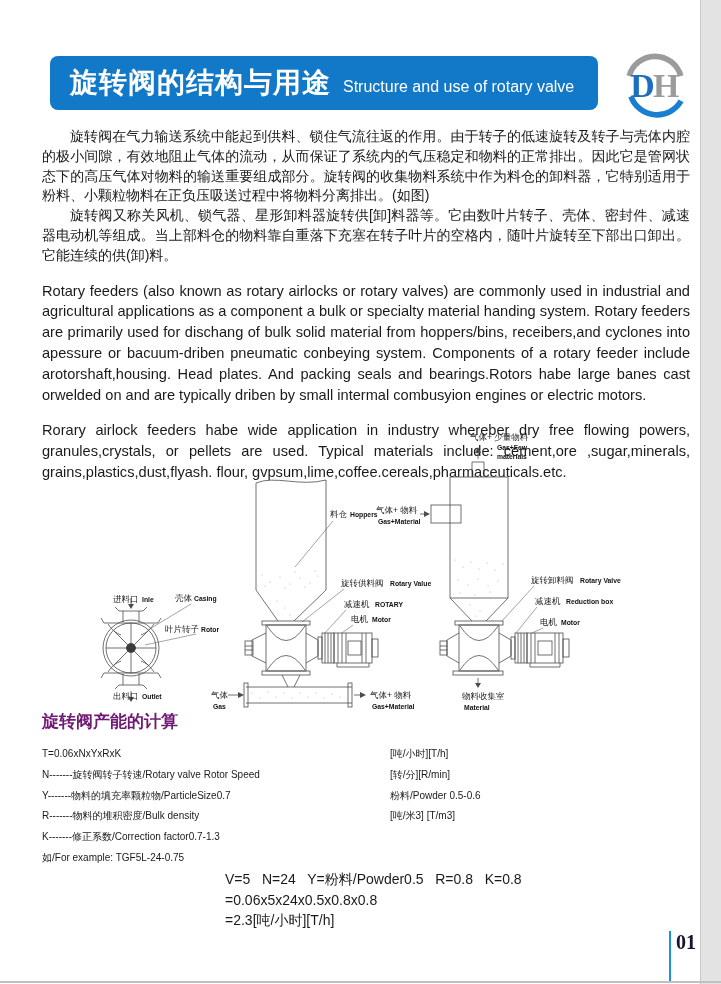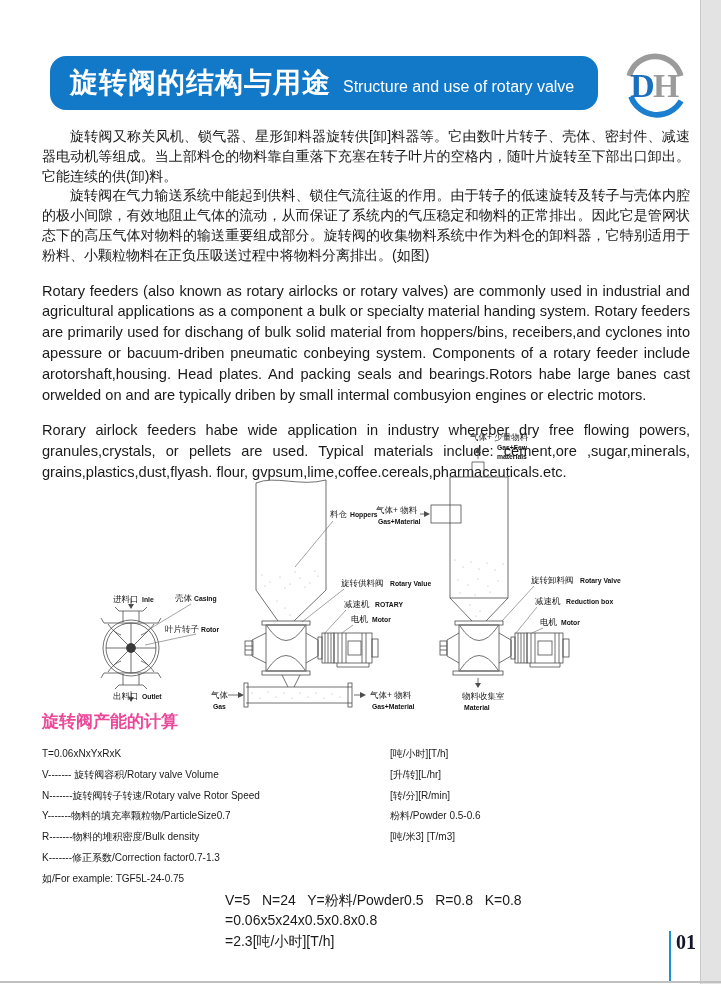--- a/index.html
+++ b/index.html
@@ -2,21 +2,21 @@
 <html><head>
 <meta charset="utf-8">
 <style>
   html,body{margin:0;padding:0;background:#fff;}
   #page{position:relative;width:721px;height:984px;background:#fff;overflow:hidden;
         font-family:"Liberation Sans","DejaVu Sans",sans-serif;color:#1a1a1a;}
   .edge-right{position:absolute;top:0;right:0;width:20px;height:984px;background:#e3e3e3;border-left:1px solid #c9c9c9;}
   .edge-bottom{position:absolute;left:0;bottom:1px;width:721px;height:2px;background:#c0c0c0;}
 
   .header{position:absolute;left:50px;top:56px;width:548px;height:54px;background:#1278c8;
-          border-radius:16px;display:flex;align-items:center;padding:0 0 0 20px;box-sizing:border-box;}
+          border-radius:8px;display:flex;align-items:center;padding:0 0 0 20px;box-sizing:border-box;}
   .title-zh{font-size:28px;font-weight:bold;color:#fff;letter-spacing:1px;white-space:nowrap;}
   .title-en{font-size:16px;color:#fff;margin-left:12px;padding-top:8px;white-space:nowrap;}
 
   .logo{position:absolute;left:616px;top:46px;width:78px;height:78px;}
 
   .content{position:absolute;left:42px;top:127px;width:648px;}
   .content p{margin:0;}
   .content p.zh{font-size:14px;line-height:19.8px;text-align:justify;text-indent:2em;}
   .content p.en{font-size:14.6px;line-height:20.8px;text-align:justify;margin-top:15px;}
   .content p.en:first-of-type{margin-top:9px;}
@@ -25,21 +25,21 @@
   .figures path,.figures rect,.figures circle,.figures line,.figures polyline{stroke:#4c4c4c;stroke-width:.8;fill:none;}
   .figures polygon{fill:#4c4c4c;stroke:none;}
   .figures .lead{stroke:#666;stroke-width:.6;}
   .figures text{fill:#222;stroke:none;}
   .figures .fz{font-size:8.5px;}
   .figures .fe{font-size:6.8px;font-weight:bold;fill:#111;}
   .figures .dots circle{fill:#b0b0b0;stroke:none;}
   .figures .hub{fill:#3a3a3a;stroke:#3a3a3a;}
 
   .calc{position:absolute;left:42px;top:710px;width:648px;}
-  .calc-heading{font-size:17px;font-weight:bold;color:#ec4899;margin-bottom:11px;}
+  .calc-heading{font-size:17px;font-weight:bold;color:#701a75;margin-bottom:11px;}
   .calc-row{display:flex;font-size:10px;line-height:20.8px;white-space:pre-wrap;}
   .calc-left{width:348px;}
   .calc-right{flex:1;}
   .calc-example{font-size:14px;line-height:20.8px;padding-left:183px;white-space:pre-wrap;}
 
   .pagenum{position:absolute;left:634px;top:931px;width:62px;text-align:right;
            font-family:"Liberation Serif","DejaVu Serif",serif;font-weight:bold;font-size:20px;color:#15152e;}
   .pagenum-rule{position:absolute;left:669px;top:931px;width:2px;height:50px;background:#1e90d6;}
 </style>
 </head>
@@ -58,22 +58,22 @@
   <div class="logo">
     <svg viewBox="0 0 76 76" width="78" height="78">
       <path d="M12.9 29.3 A26 26 0 0 1 63.1 29.3" fill="none" stroke="#9b9b9b" stroke-width="5.5"></path>
       <path d="M14.6 49.2 A27 27 0 0 0 63.4 53.5" fill="none" stroke="#1b7fd0" stroke-width="5.5"></path>
       <text x="14" y="50" font-family="Liberation Serif, DejaVu Serif, serif" font-weight="bold" font-size="33" fill="#1b6fbe">D</text>
       <text x="36" y="50" font-family="Liberation Serif, DejaVu Serif, serif" font-weight="bold" font-size="33" fill="#9b9b9b">H</text>
     </svg>
   </div>
 
   <div class="content">
+    <p class="zh">旋转阀在气力输送系统中能起到供料、锁住气流往返的作用。由于转子的低速旋转及转子与壳体内腔的极小间隙，有效地阻止气体的流动，从而保证了系统内的气压稳定和物料的正常排出。因此它是管网状态下的高压气体对物料的输送重要组成部分。旋转阀的收集物料系统中作为料仓的卸料器，它特别适用于粉料、小颗粒物料在正负压吸送过程中将物料分离排出。(如图)</p>
     <p class="zh">旋转阀又称关风机、锁气器、星形卸料器旋转供[卸]料器等。它由数叶片转子、壳体、密封件、减速器电动机等组成。当上部料仓的物料靠自重落下充塞在转子叶片的空格内，随叶片旋转至下部出口卸出。它能连续的供(卸)料。</p>
-    <p class="zh">旋转阀在气力输送系统中能起到供料、锁住气流往返的作用。由于转子的低速旋转及转子与壳体内腔的极小间隙，有效地阻止气体的流动，从而保证了系统内的气压稳定和物料的正常排出。因此它是管网状态下的高压气体对物料的输送重要组成部分。旋转阀的收集物料系统中作为料仓的卸料器，它特别适用于粉料、小颗粒物料在正负压吸送过程中将物料分离排出。(如图)</p>
     <p class="en">Rotary feeders (also known as rotary airlocks or rotary valves) are commonly used in industrial and agricultural applications as a component a bulk or specialty material handing system. Rotary feeders are primarily used for dischang of bulk solid material from hoppers/bins, receibers,and cyclones into apessure or bacuum-driben pneumatic conbeying system. Components of a rotary feeder include arotorshaft,housing. Head plates. And packing seals and bearings.Rotors habe large banes cast orwelded on and are typically driben by small intermal combusyion engines or electric motors.</p>
     <p class="en">Rorary airlock feeders habe wide application in industry whereber dry free flowing powers, granules,crystals, or pellets are used. Typical materials include: cement,ore ,sugar,minerals, grains,plastics,dust,flyash. flour, gvpsum,lime,coffee.cereals,pharmaceuticals.etc.</p>
   </div>
 
   <svg class="figures" viewBox="0 0 700 290">
 
     <g>
       <circle cx="131" cy="223" r="28"></circle>
       <circle cx="131" cy="223" r="25"></circle>
       <line x1="106" y1="223" x2="156" y2="223"></line>
@@ -250,24 +250,20 @@
     </g>
   </svg>
 
   <div class="calc">
     <div class="calc-heading">旋转阀产能的计算</div>
     <div class="calc-row">
       <span class="calc-left">T=0.06xNxYxRxK</span>
       <span class="calc-right">[吨/小时][T/h]</span>
     </div>
     <div class="calc-row">
-      <span class="calc-left">V------- 旋转阀容积/Rotary valve Volume</span>
-      <span class="calc-right">[升/转][L/hr]</span>
-    </div>
-    <div class="calc-row">
       <span class="calc-left">N-------旋转阀转子转速/Rotary valve Rotor Speed</span>
       <span class="calc-right">[转/分][R/min]</span>
     </div>
     <div class="calc-row">
       <span class="calc-left">Y-------物料的填充率颗粒物/ParticleSize0.7</span>
       <span class="calc-right">粉料/Powder 0.5-0.6</span>
     </div>
     <div class="calc-row">
       <span class="calc-left">R-------物料的堆积密度/Bulk density</span>
       <span class="calc-right">[吨/米3] [T/m3]</span>

